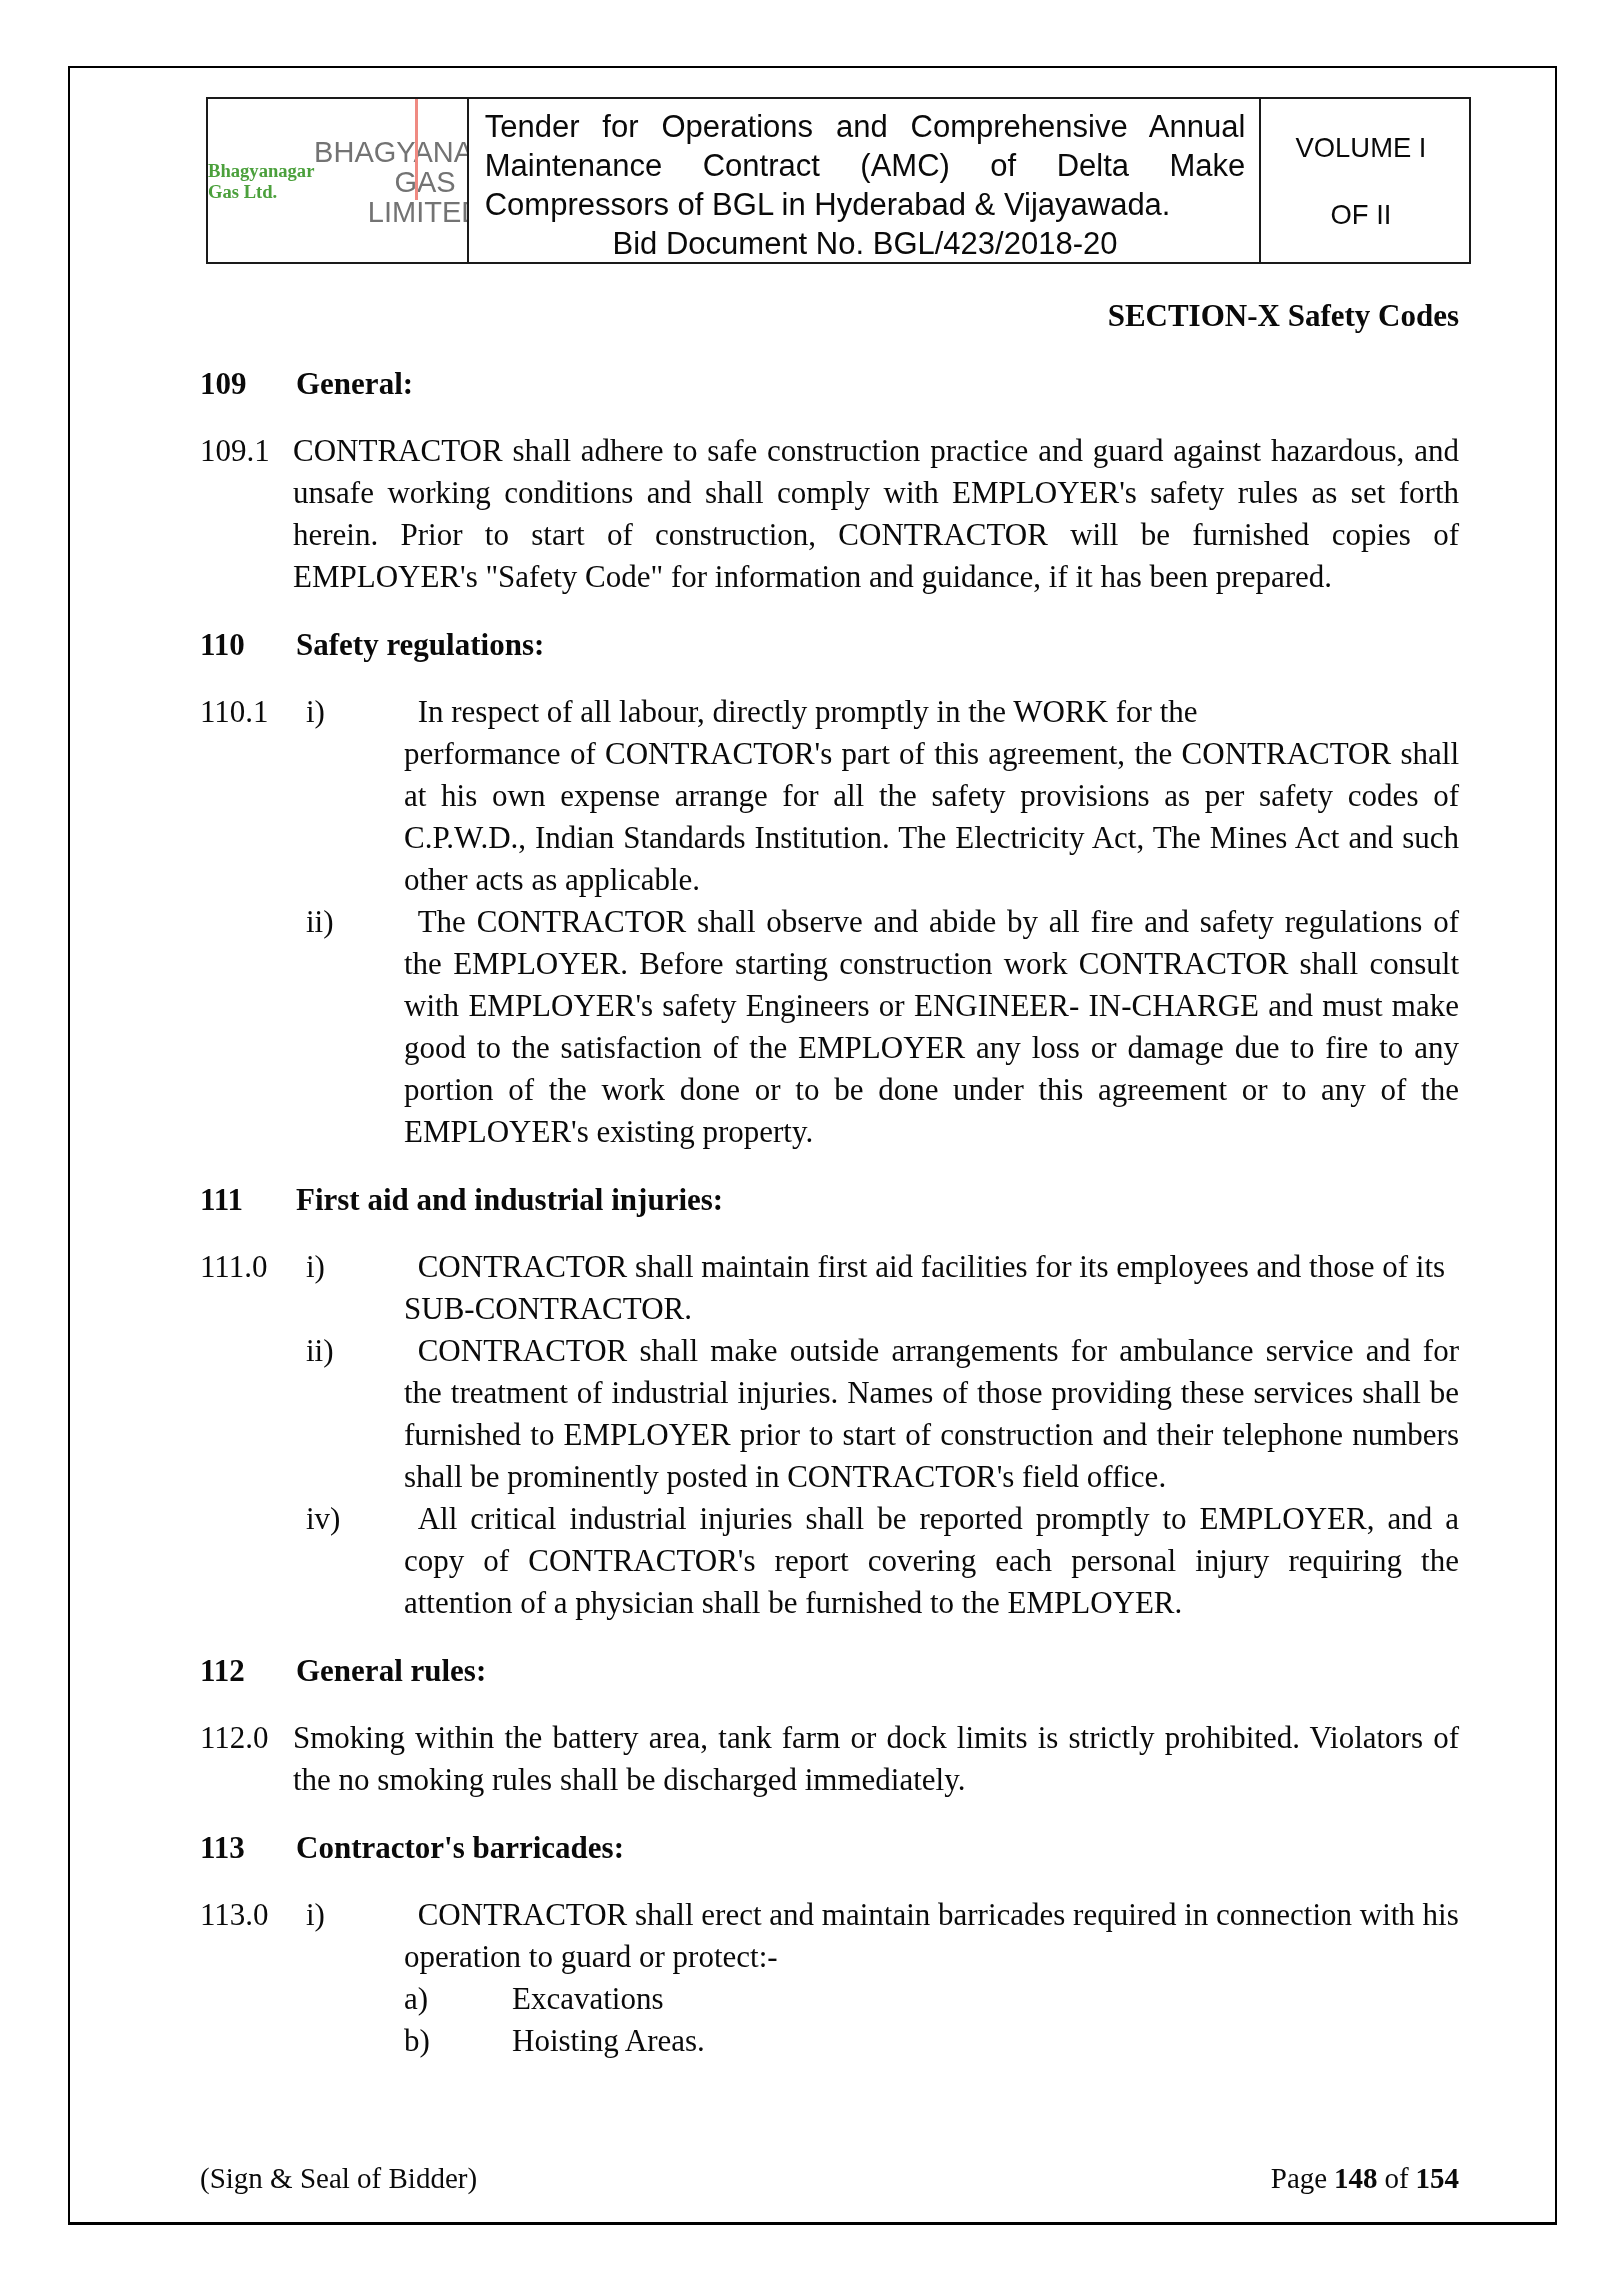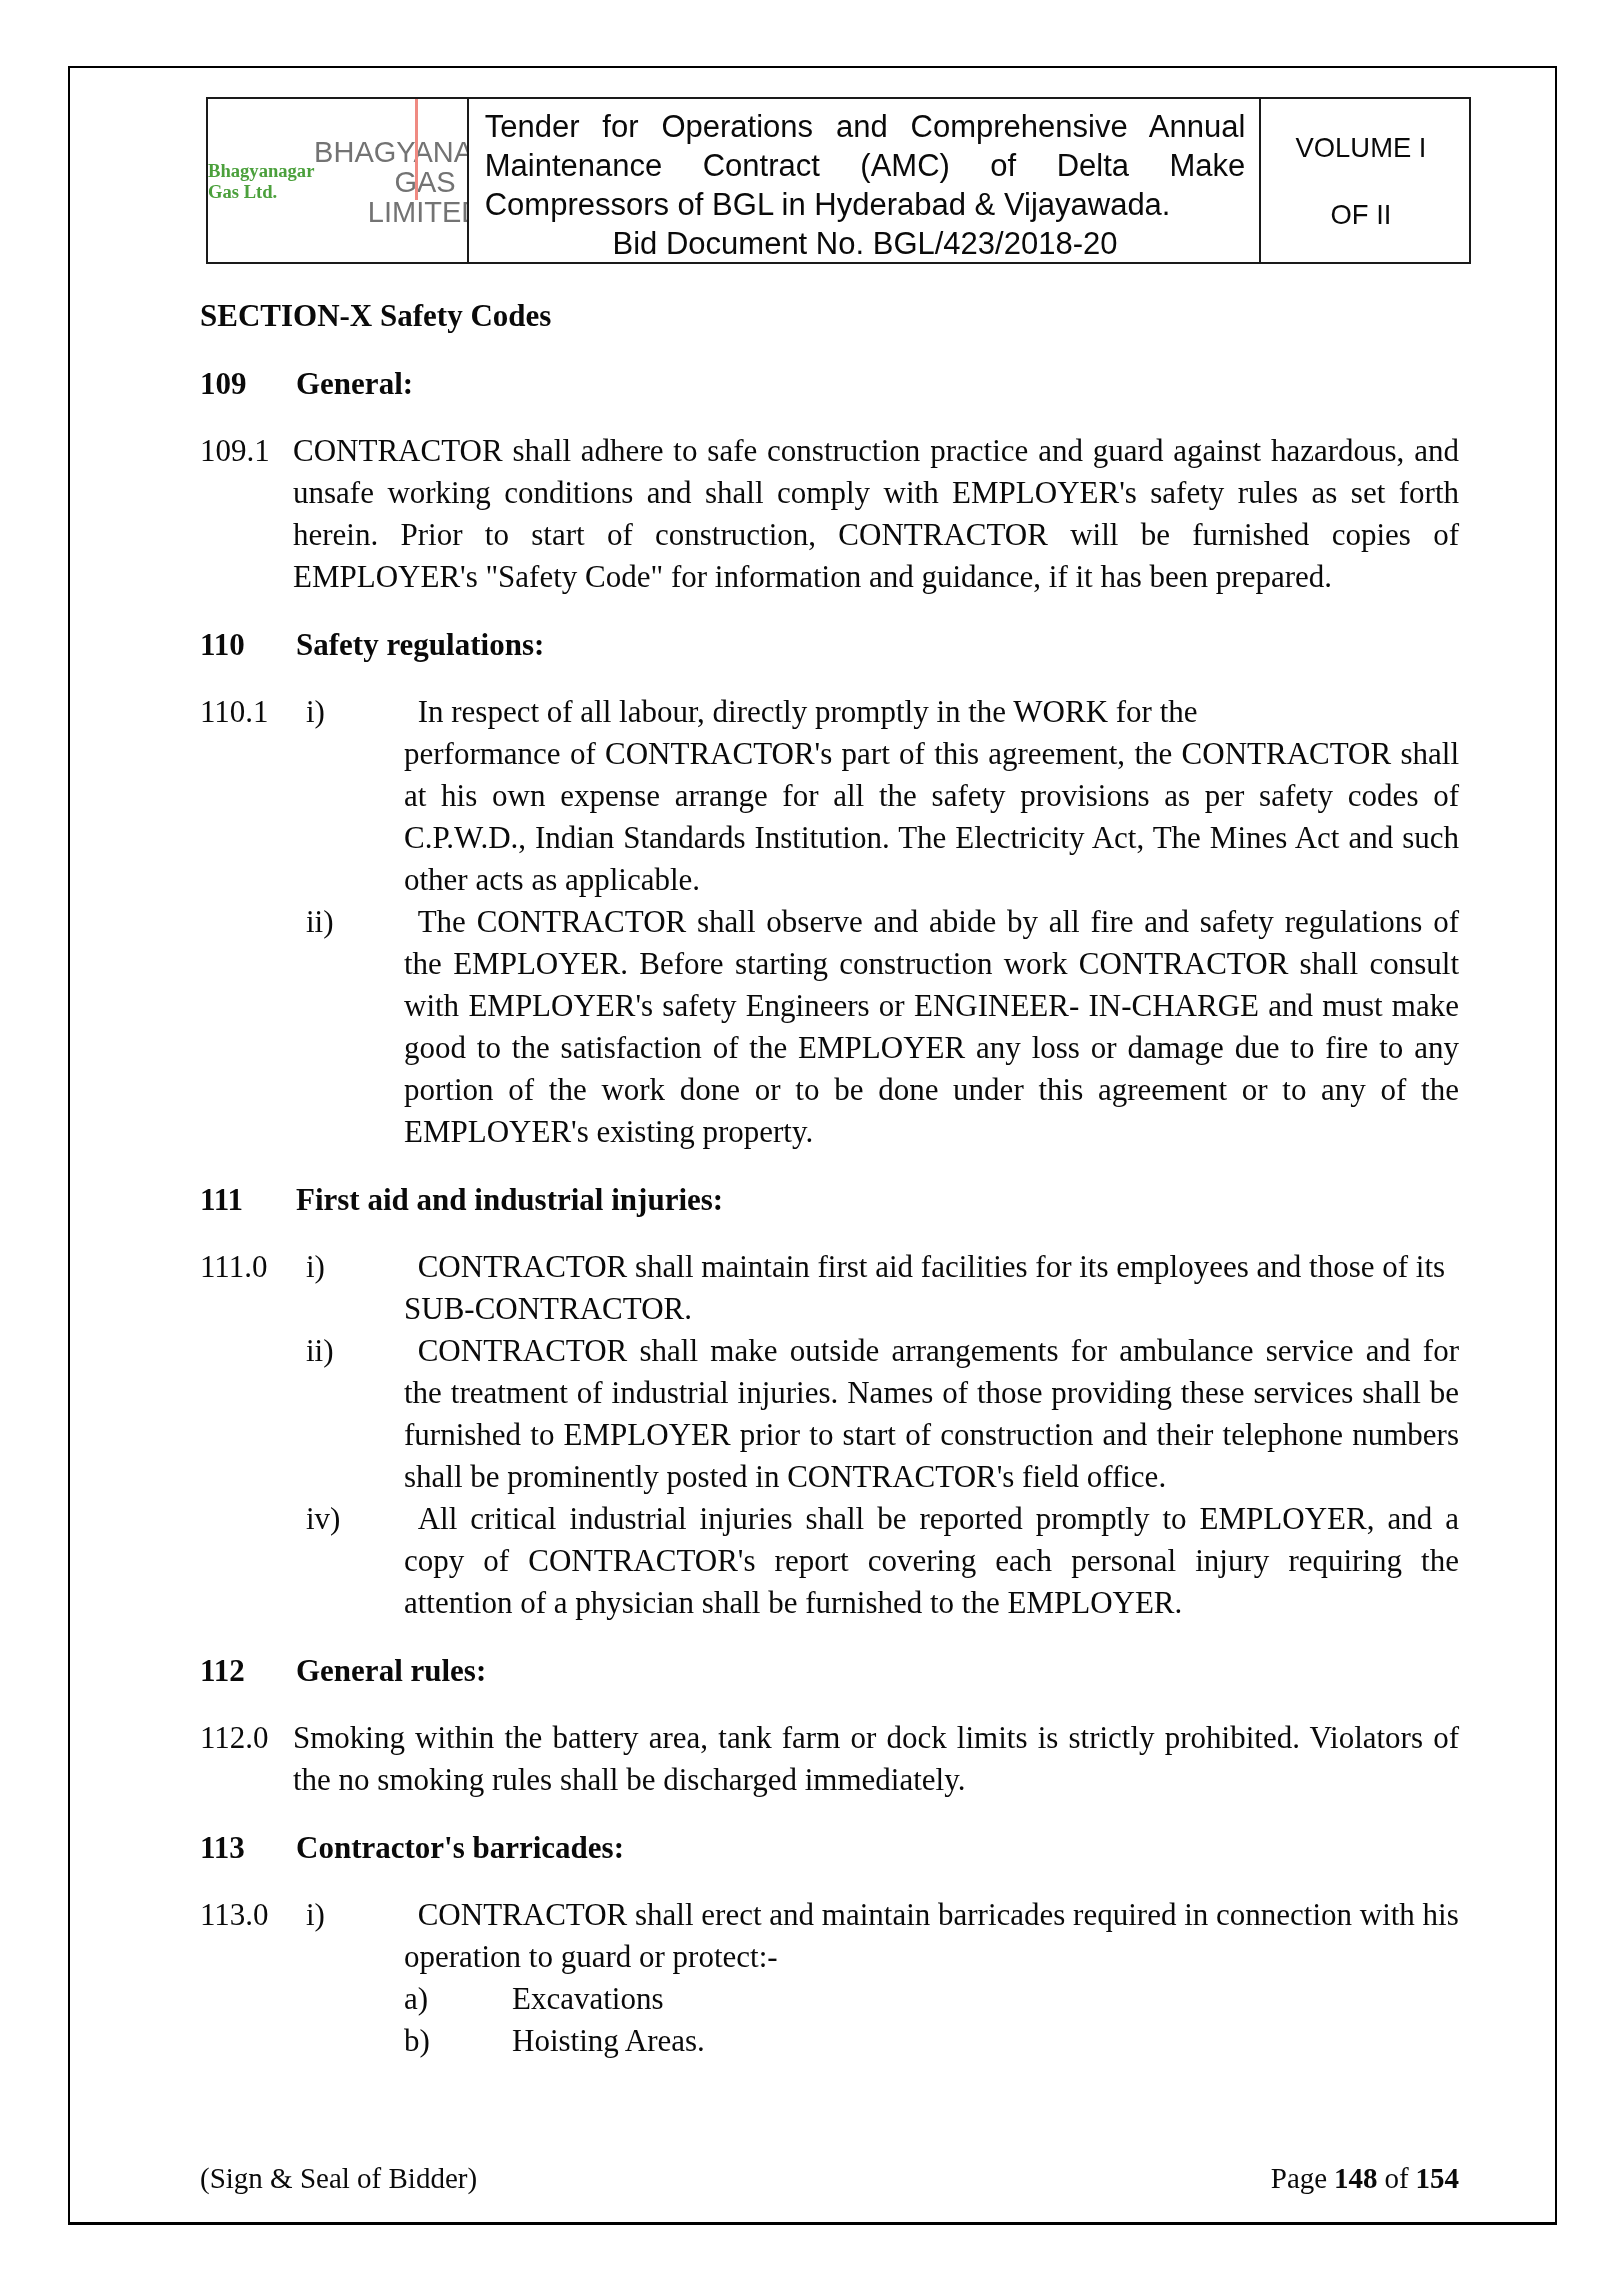--- a/index.html
+++ b/index.html
@@ -13,21 +13,21 @@
   .title-cell{width:792px;border-right:2.9px solid #1a1a1a;padding:7.8px 13.7px 5.9px 15.7px;font-family:"Liberation Sans",sans-serif;font-size:31px;line-height:39px;}
   .volume-cell{width:200px;display:flex;flex-direction:column;align-items:center;justify-content:center;font-family:"Liberation Sans",sans-serif;font-size:27.4px;line-height:35px;gap:32px;}
   .title-main{text-align:justify;}
   .title-sub{text-align:center;}
   .red-line{position:absolute;top:0;right:49px;width:2.9px;height:101px;background:#ef8a82;}
   .logo-tagline{font-size:18.6px;line-height:20.6px;color:#4ba03c;font-weight:bold;font-family:"Liberation Serif",serif;}
   .company-name{font-family:"Liberation Sans",sans-serif;font-size:29px;line-height:30px;text-align:center;color:#737373;}
 
   
   .content{padding:0 96px 0 130px;font-size:31px;line-height:42px;}
-  .section-title{font-weight:bold;margin:31px 0 25.5px;}
+  .section-title{font-weight:bold;margin:31px 0 25.5px;text-align:right;}
   .hblock{display:flex;font-weight:bold;margin:23.5px 0 25.5px;}
   .hnum{flex:0 0 96px;}
   .hlabel{flex:1;}
   .pblock{display:flex;margin-bottom:25.5px;}
   .pnum{flex:0 0 93px;}
   .pnum-wide{flex:0 0 106px;}
   .ptext{flex:1;text-align:justify;}
   .litems{flex:1;}
   .li{display:flex;}
   .lmarker{flex:0 0 98px;}

